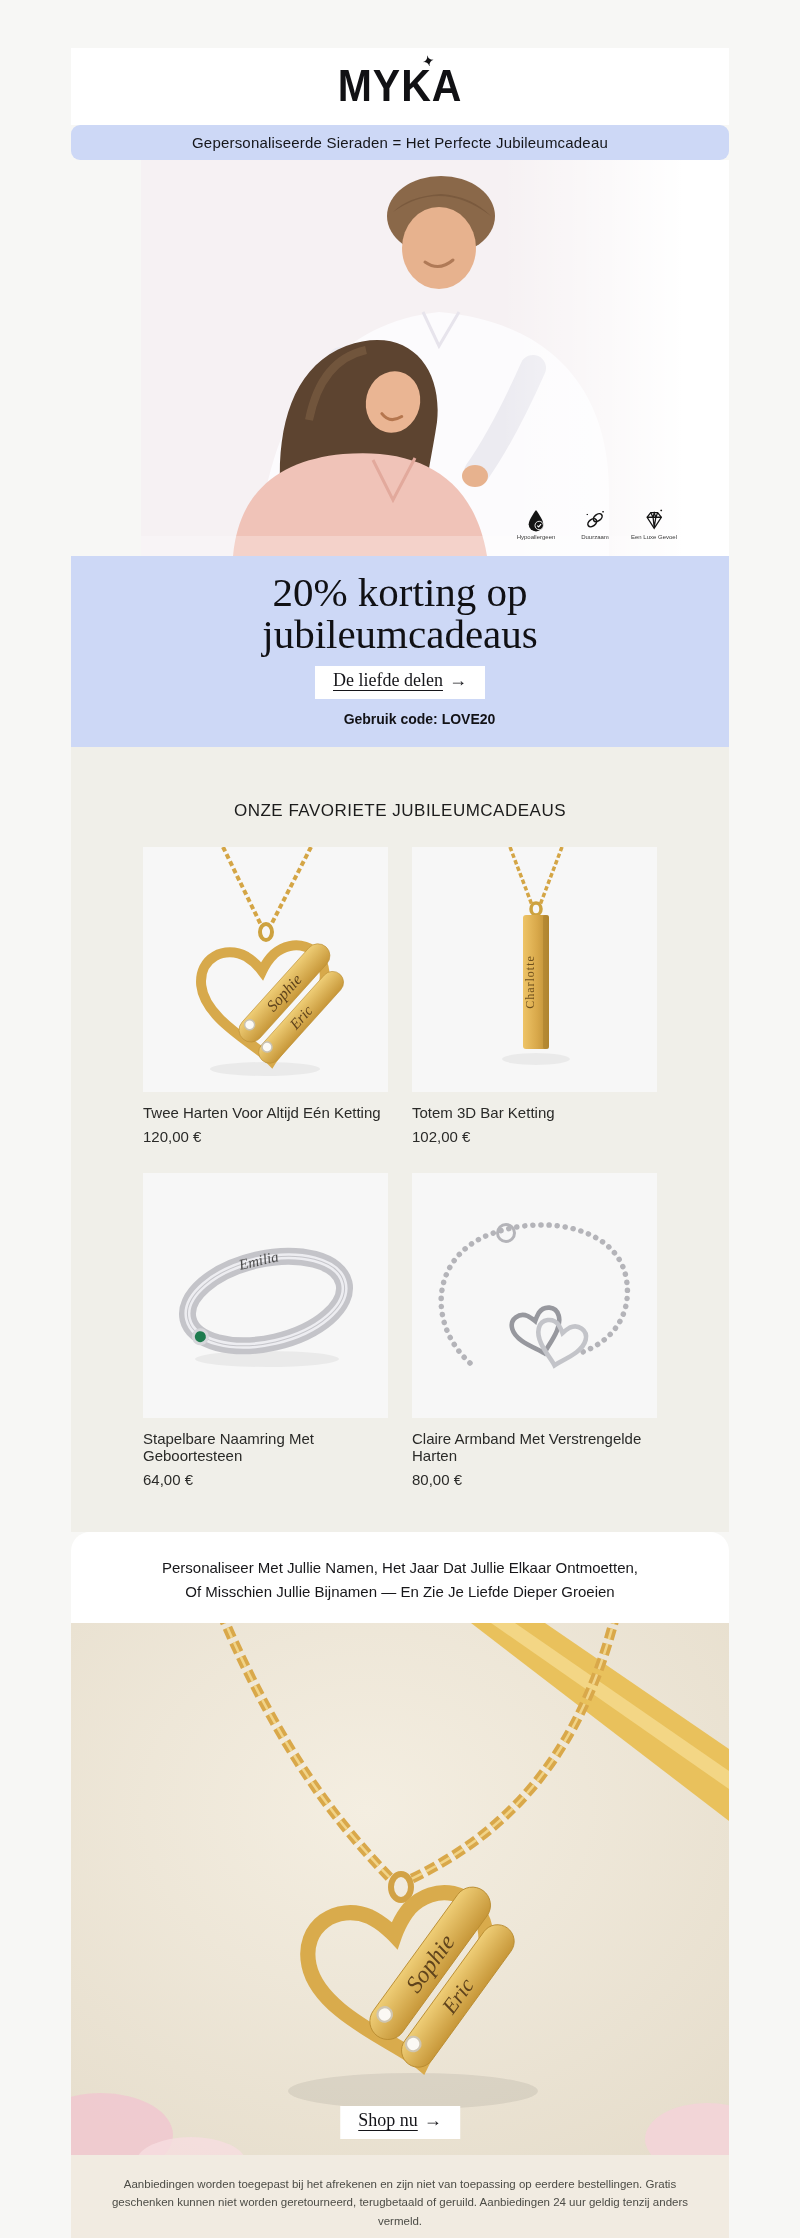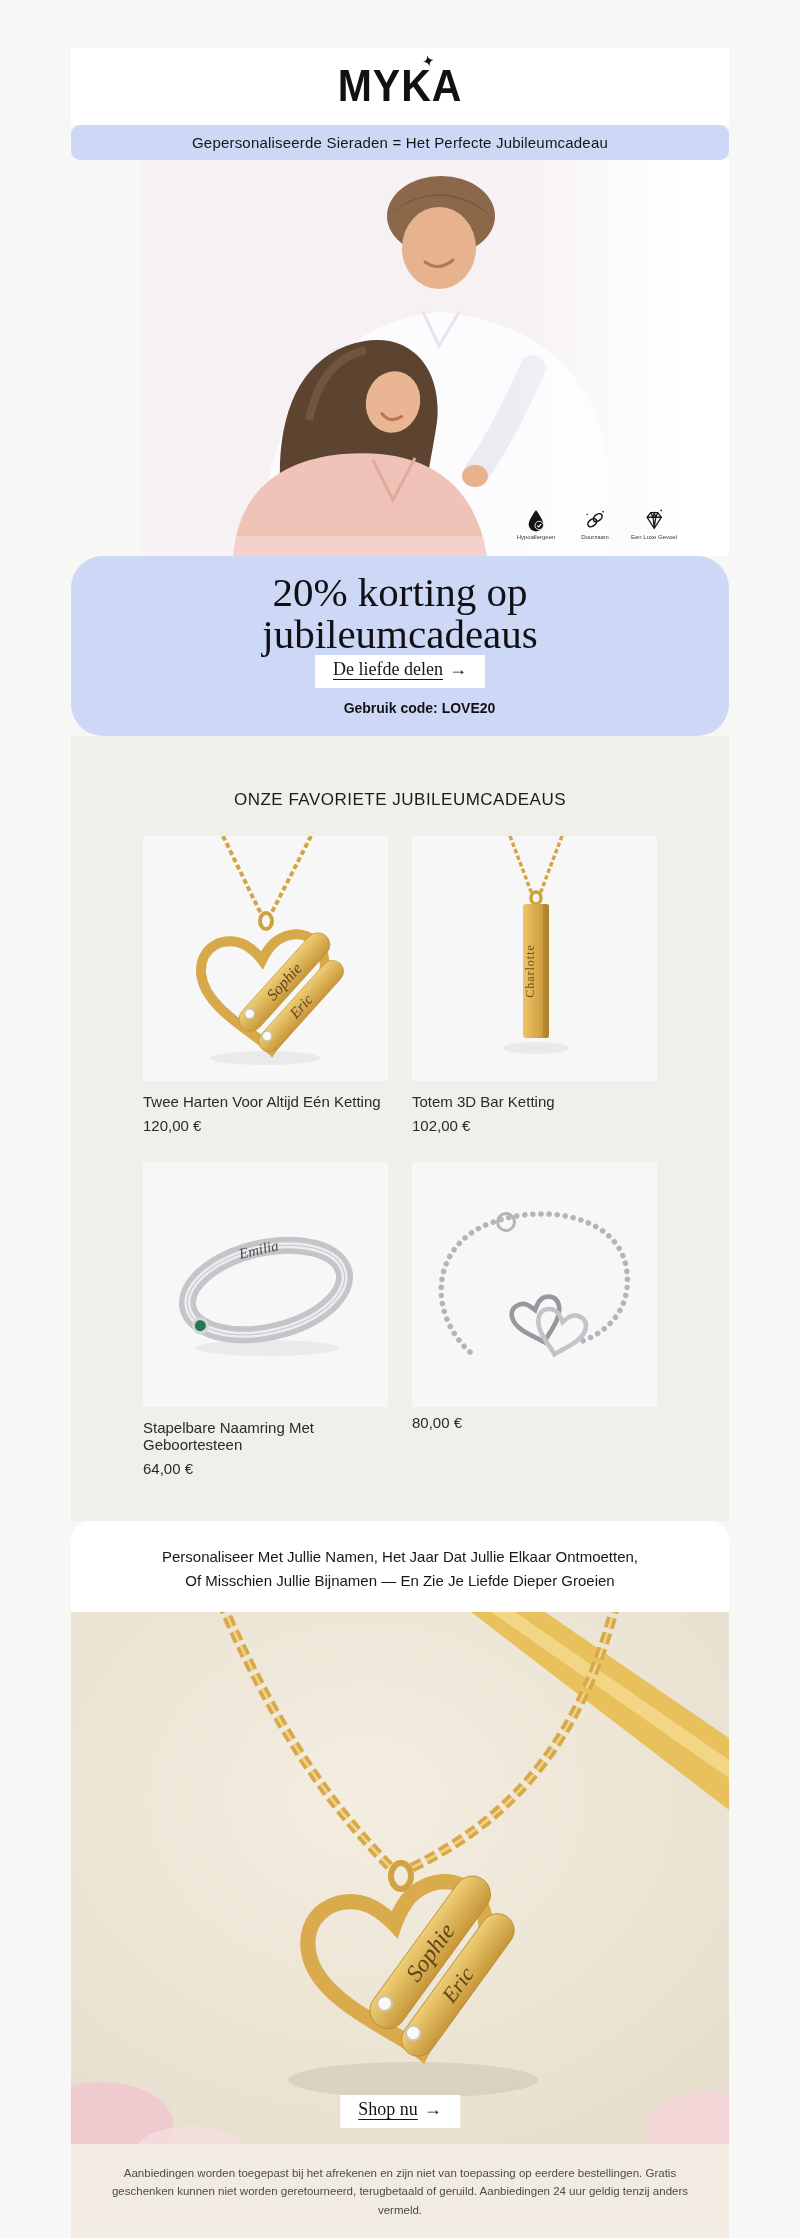--- a/index.html
+++ b/index.html
@@ -23,23 +23,23 @@
 
   
   .hero{height:396px;position:relative;}
   .hero-photo{position:absolute;right:0;top:0;width:588px;height:396px;display:block;}
   .badges{position:absolute;right:50px;bottom:16px;display:flex;gap:9px;}
   .badge{width:50px;text-align:center;}
   .badge svg{width:22px;height:24px;display:block;margin:0 auto;}
   .badge-label{font-size:6px;color:#3a3a3a;margin-top:2px;white-space:nowrap;}
 
   
-  .promo{background:#cdd8f6;text-align:center;padding:15px 0 20px;border-radius:32px;}
+  .promo{background:#cdd8f6;text-align:center;padding:15px 0 20px;}
   .promo-h{font-family:"Liberation Serif","DejaVu Serif",serif;font-size:41px;line-height:1.03;color:#101014;font-weight:400;}
-  .btn{display:inline-block;background:#ffffff;padding:4px 18px 8px;
+  .btn{display:inline-block;background:#ffffff;padding:4px 18px 8px;margin-top:11px;
        font-family:"Liberation Serif","DejaVu Serif",serif;font-size:18px;color:#15151a;cursor:pointer;}
   .btn .lbl{text-decoration:underline;text-underline-offset:4px;text-decoration-thickness:1px;}
   .btn .arr{margin-left:6px;}
   .promo-code{margin-top:12px;font-weight:bold;font-size:14px;color:#121216;padding-left:39px;}
 
   
   .products{background:#f0efe9;padding:54px 0 44px;text-align:center;}
   .products-h{font-size:17px;letter-spacing:.5px;color:#1c1c1c;font-weight:400;}
   .grid{width:514px;margin:26px auto 0;display:grid;grid-template-columns:245px 245px;column-gap:24px;row-gap:28px;}
   .card{text-align:left;cursor:pointer;}
@@ -235,20 +235,21 @@
       <div class="card">
         <svg class="pimg" viewBox="0 0 245 245">
           <rect width="245" height="245" fill="#f7f7f7"></rect>
           <path d="M58,190 C16,152 18,86 76,62 C132,40 204,54 214,104 C221,140 202,168 168,180" stroke="#b4b4b9" stroke-width="5.5" stroke-dasharray="0.1 8" stroke-linecap="round" fill="none"></path>
           <circle cx="94" cy="60" r="8.5" fill="none" stroke="#b4b4b9" stroke-width="3"></circle>
           <g fill="none" stroke-width="4">
             <path transform="translate(126,158) rotate(-16) scale(1.15)" stroke="#97989e" d="M0,20 C-5,14 -21,4 -21,-8 C-21,-17 -11,-20 -5,-15 C-2,-12 0,-9 0,-9 C0,-9 2,-12 5,-15 C11,-20 21,-17 21,-8 C21,4 5,14 0,20 Z"></path>
             <path transform="translate(148,170) rotate(14) scale(1.15)" stroke="#c3c4c9" d="M0,20 C-5,14 -21,4 -21,-8 C-21,-17 -11,-20 -5,-15 C-2,-12 0,-9 0,-9 C0,-9 2,-12 5,-15 C11,-20 21,-17 21,-8 C21,4 5,14 0,20 Z"></path>
           </g>
         </svg>
+        <div class="card-title">Claire Armband Met Verstrengelde Harten</div>
         <div class="card-price">80,00 €</div>
       </div>
     </div>
   </div>
 
   <div class="personalize">
     <div class="copy">
       <div>Personaliseer Met Jullie Namen, Het Jaar Dat Jullie Elkaar Ontmoetten,</div>
       <div>Of Misschien Jullie Bijnamen — En Zie Je Liefde Dieper Groeien</div>
     </div>

